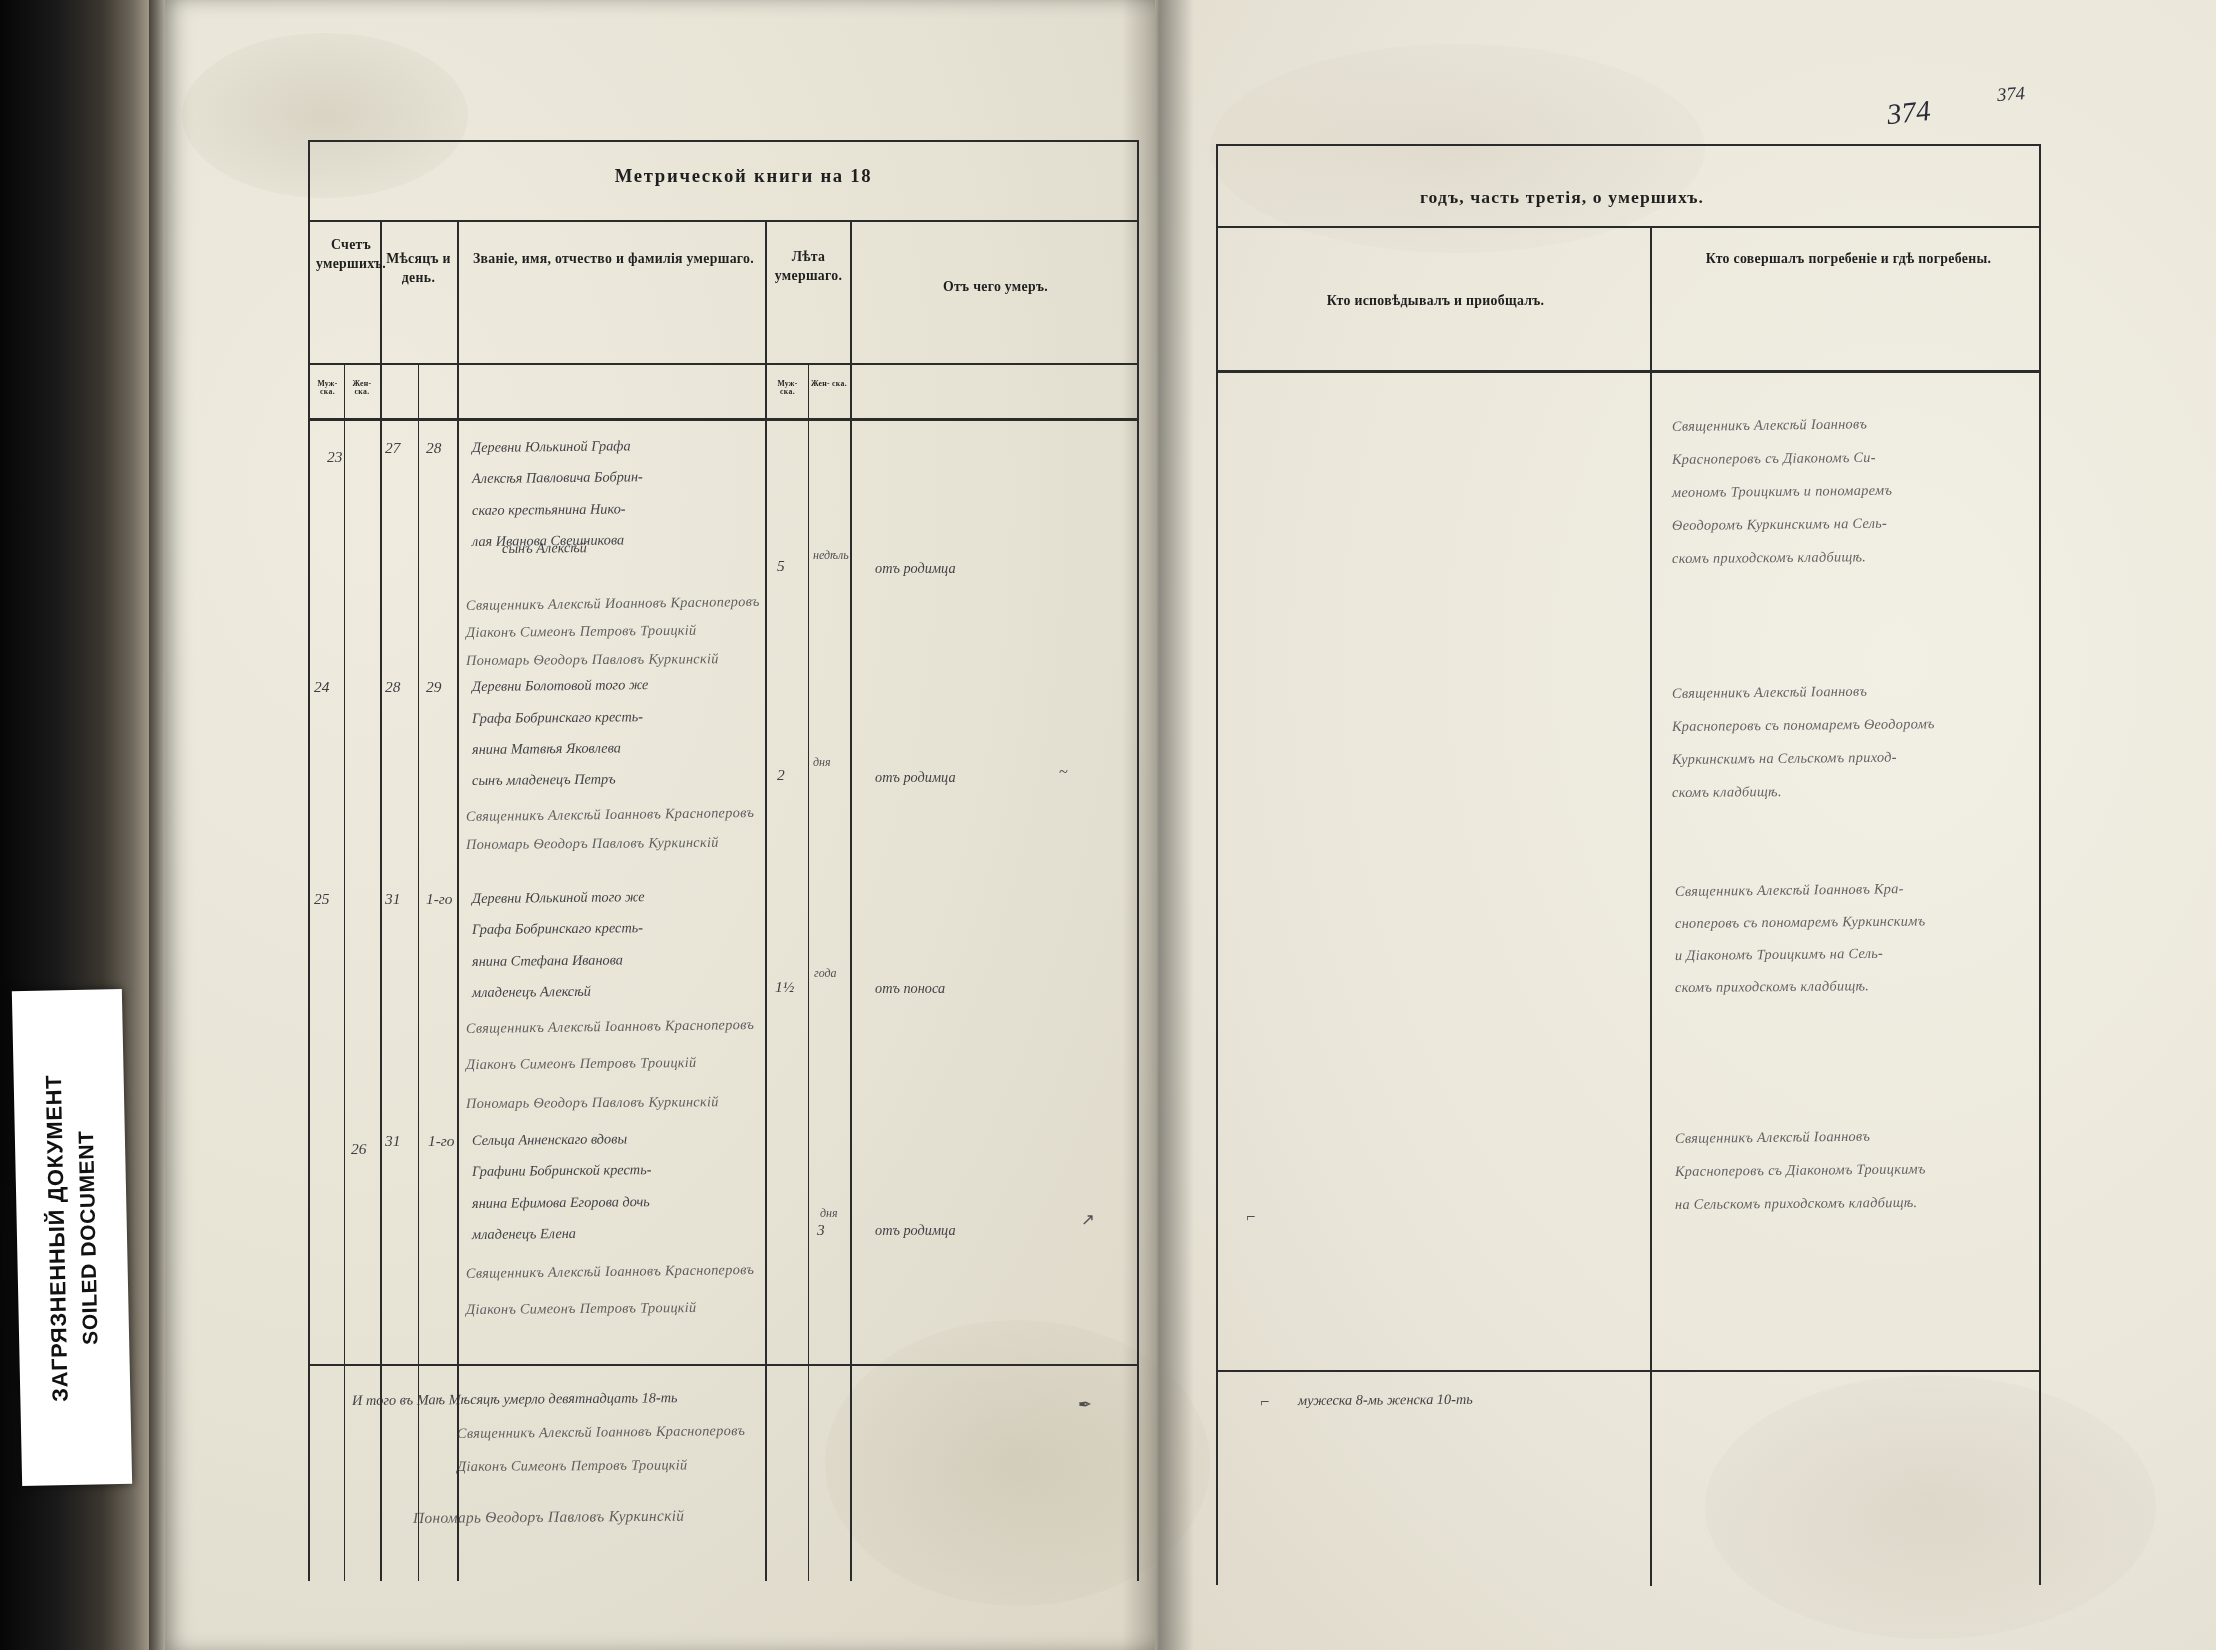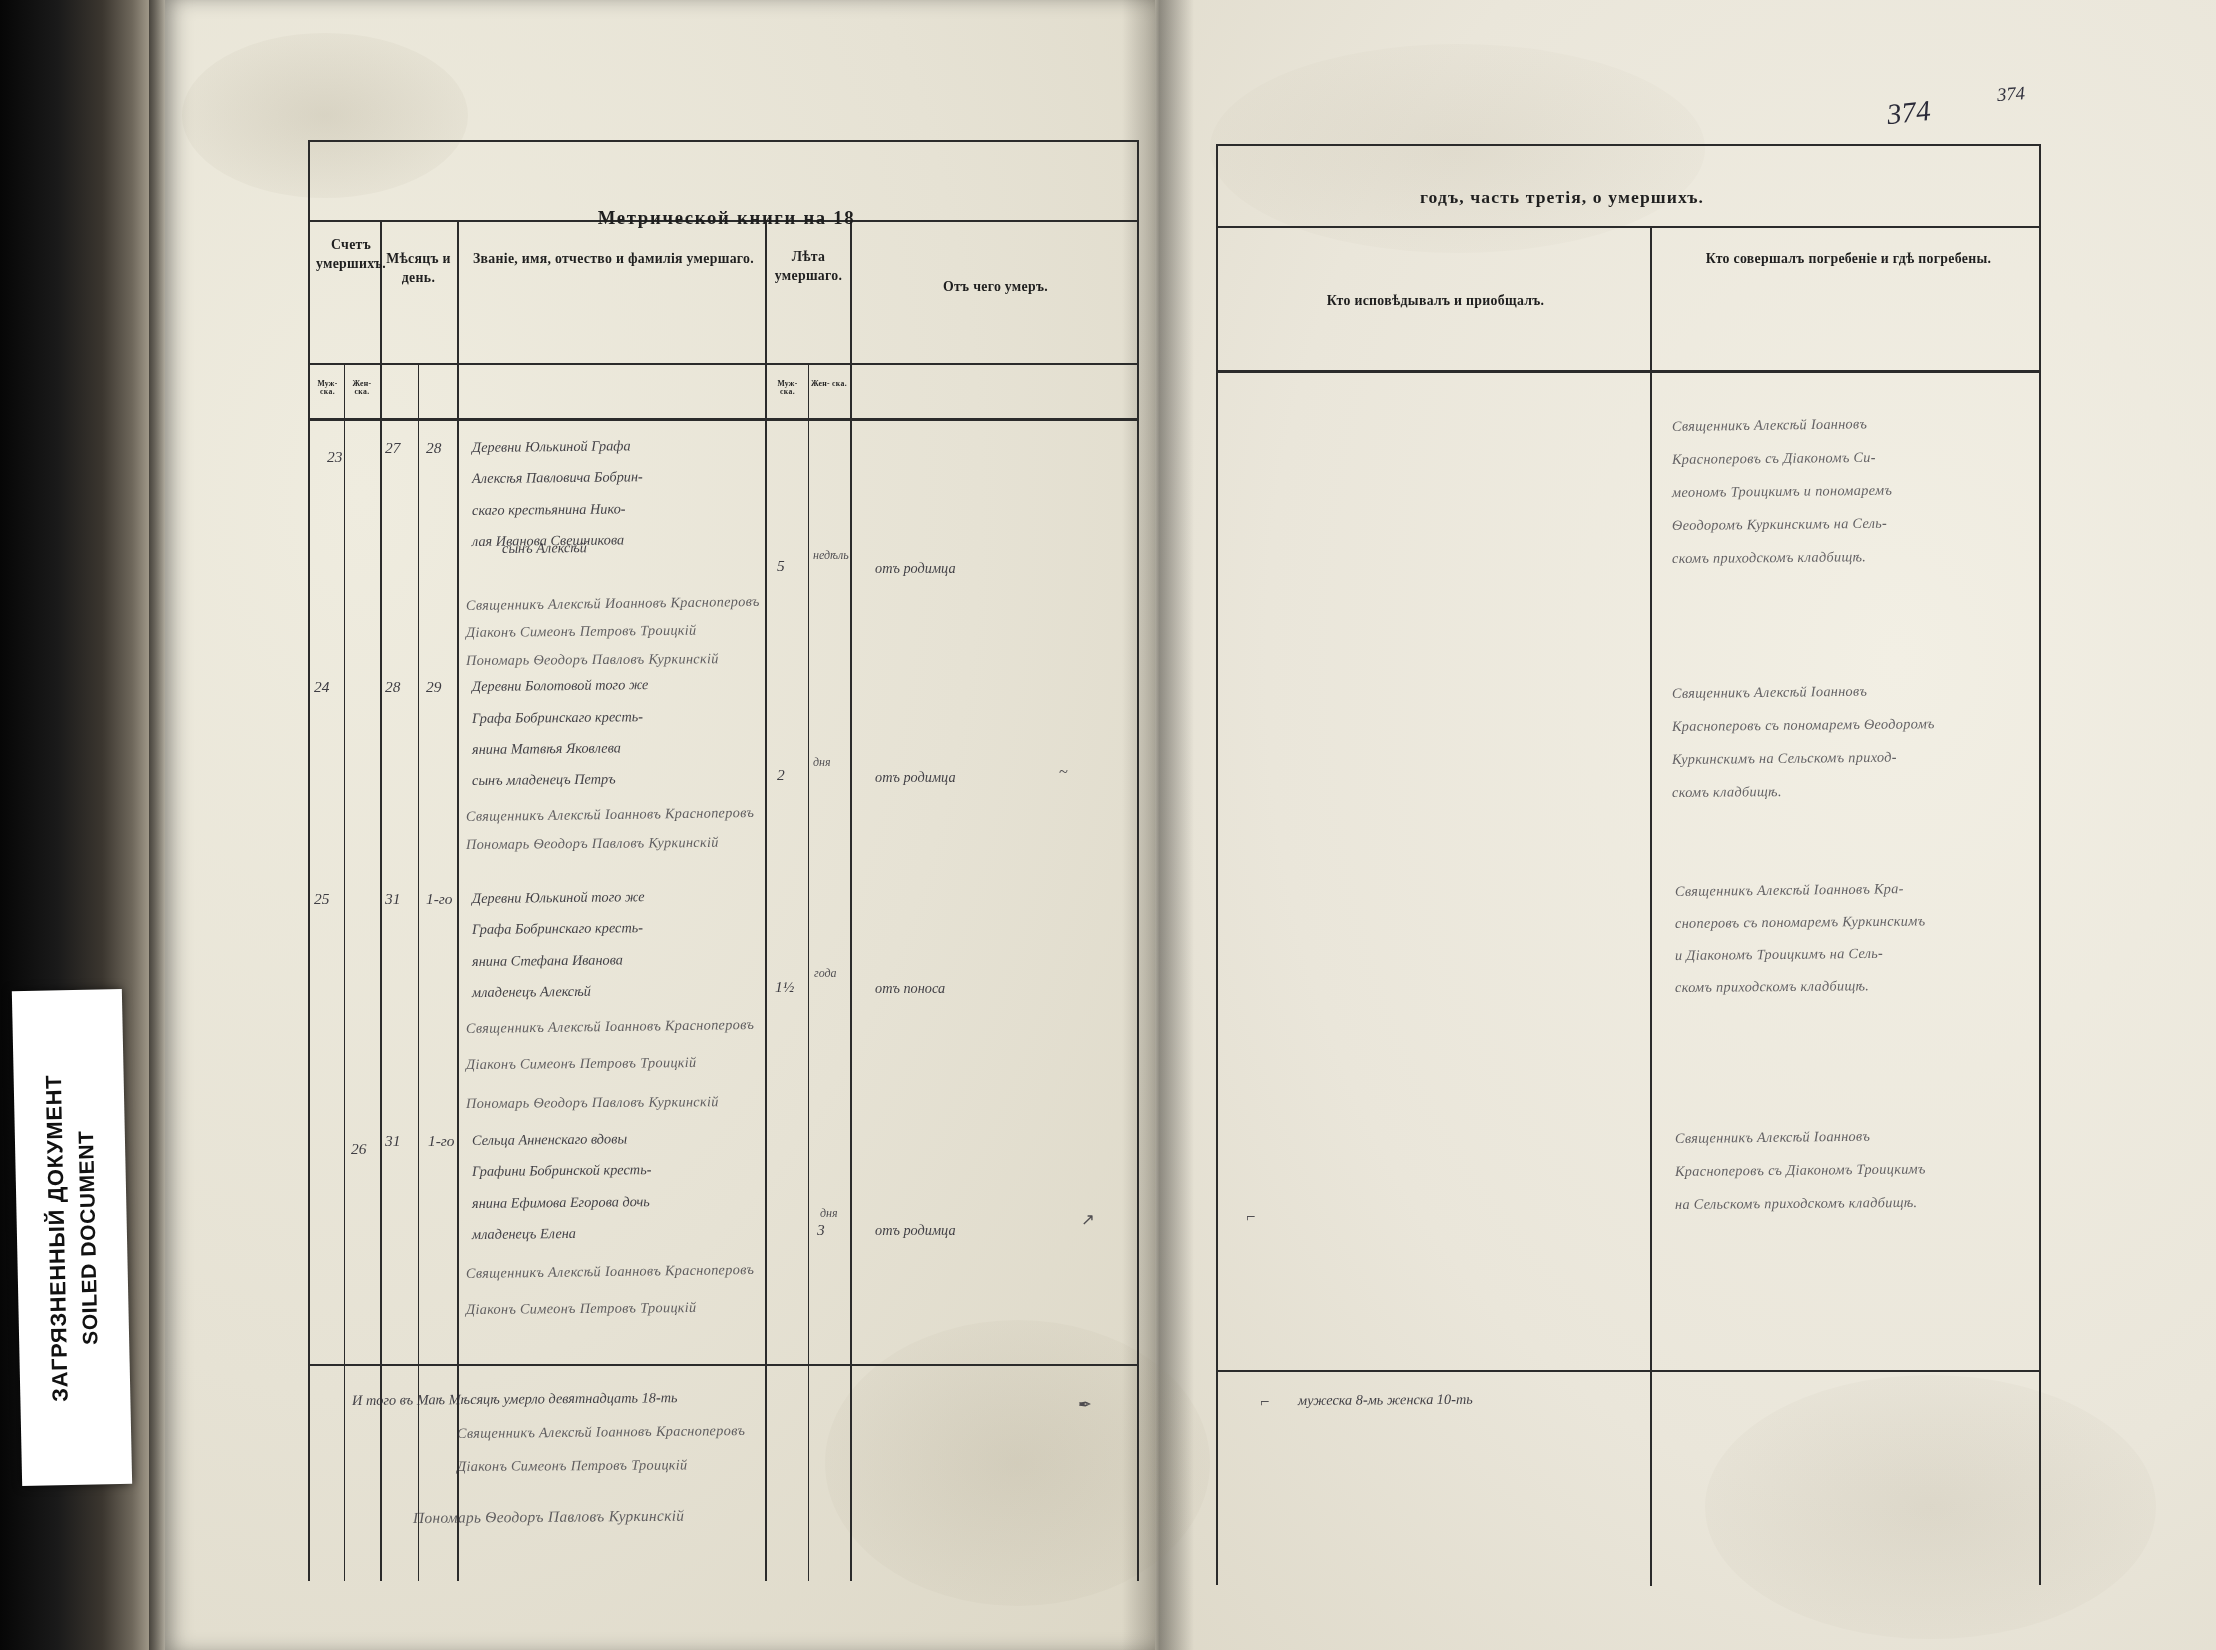--- a/index.html
+++ b/index.html
@@ -187,21 +187,21 @@
 
   <div class="rule" style="left:380px;top:222px;width:1.7px;height:1359px;"></div>
   <div class="rule" style="left:344px;top:363px;width:1.1px;height:1218px;"></div>
   <div class="rule" style="left:457px;top:222px;width:1.7px;height:1359px;"></div>
   <div class="rule" style="left:418px;top:363px;width:1.1px;height:1218px;"></div>
   <div class="rule" style="left:765px;top:222px;width:1.7px;height:1359px;"></div>
   <div class="rule" style="left:850px;top:222px;width:1.7px;height:1359px;"></div>
   <div class="rule" style="left:808px;top:363px;width:1.1px;height:1218px;"></div>
   <div class="rule" style="left:1137px;top:222px;width:1.7px;height:1359px;"></div>
 
-  <div class="hdr hdr-title" style="left:424px;top:165px;width:605px;margin-top:42px;">Метрической книги на 18</div>
+  <div class="hdr hdr-title" style="left:441px;top:165px;width:605px;">Метрической книги на 18</div>
 
   <div class="hdr hdr-col" style="left:311px;top:236px;width:80px;">
     <span style="display:block;white-space:pre-line;">Счетъ умершихъ.</span>
   </div>
   <div class="hdr hdr-col" style="left:382px;top:250px;width:73px;">
     <span style="display:block;white-space:pre-line;">Мѣсяцъ и день.</span>
   </div>
   <div class="hdr hdr-col" style="left:465px;top:250px;width:297px;text-align:center;">
     <span style="display:block;white-space:pre-line;">Званіе, имя, отчество и фамилія умершаго.</span>
   </div>

